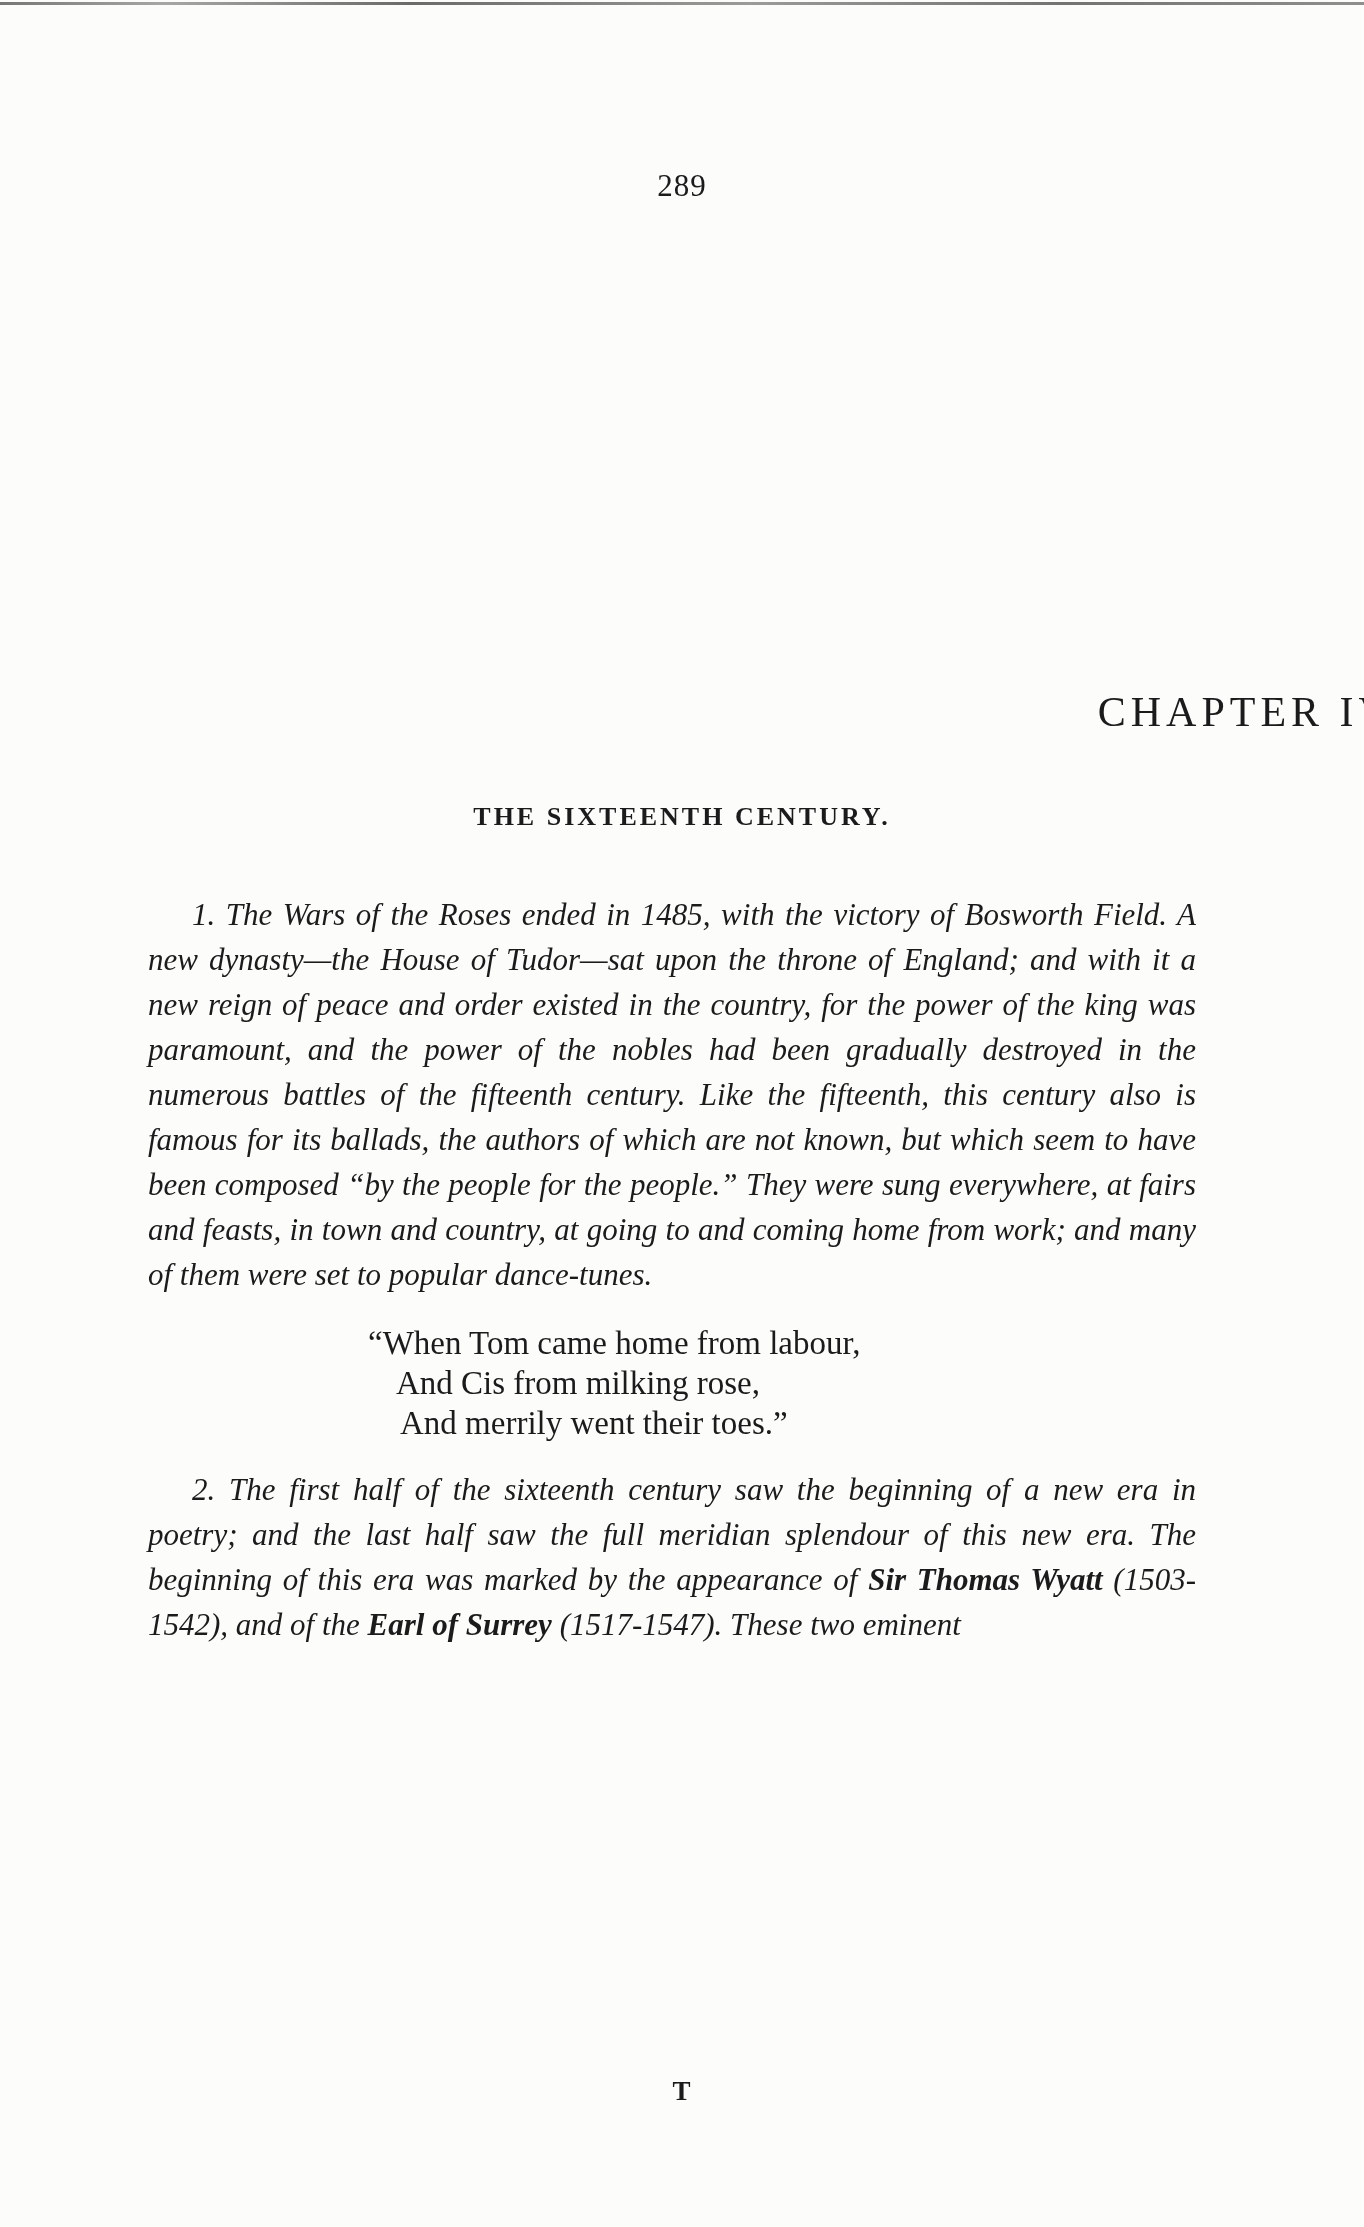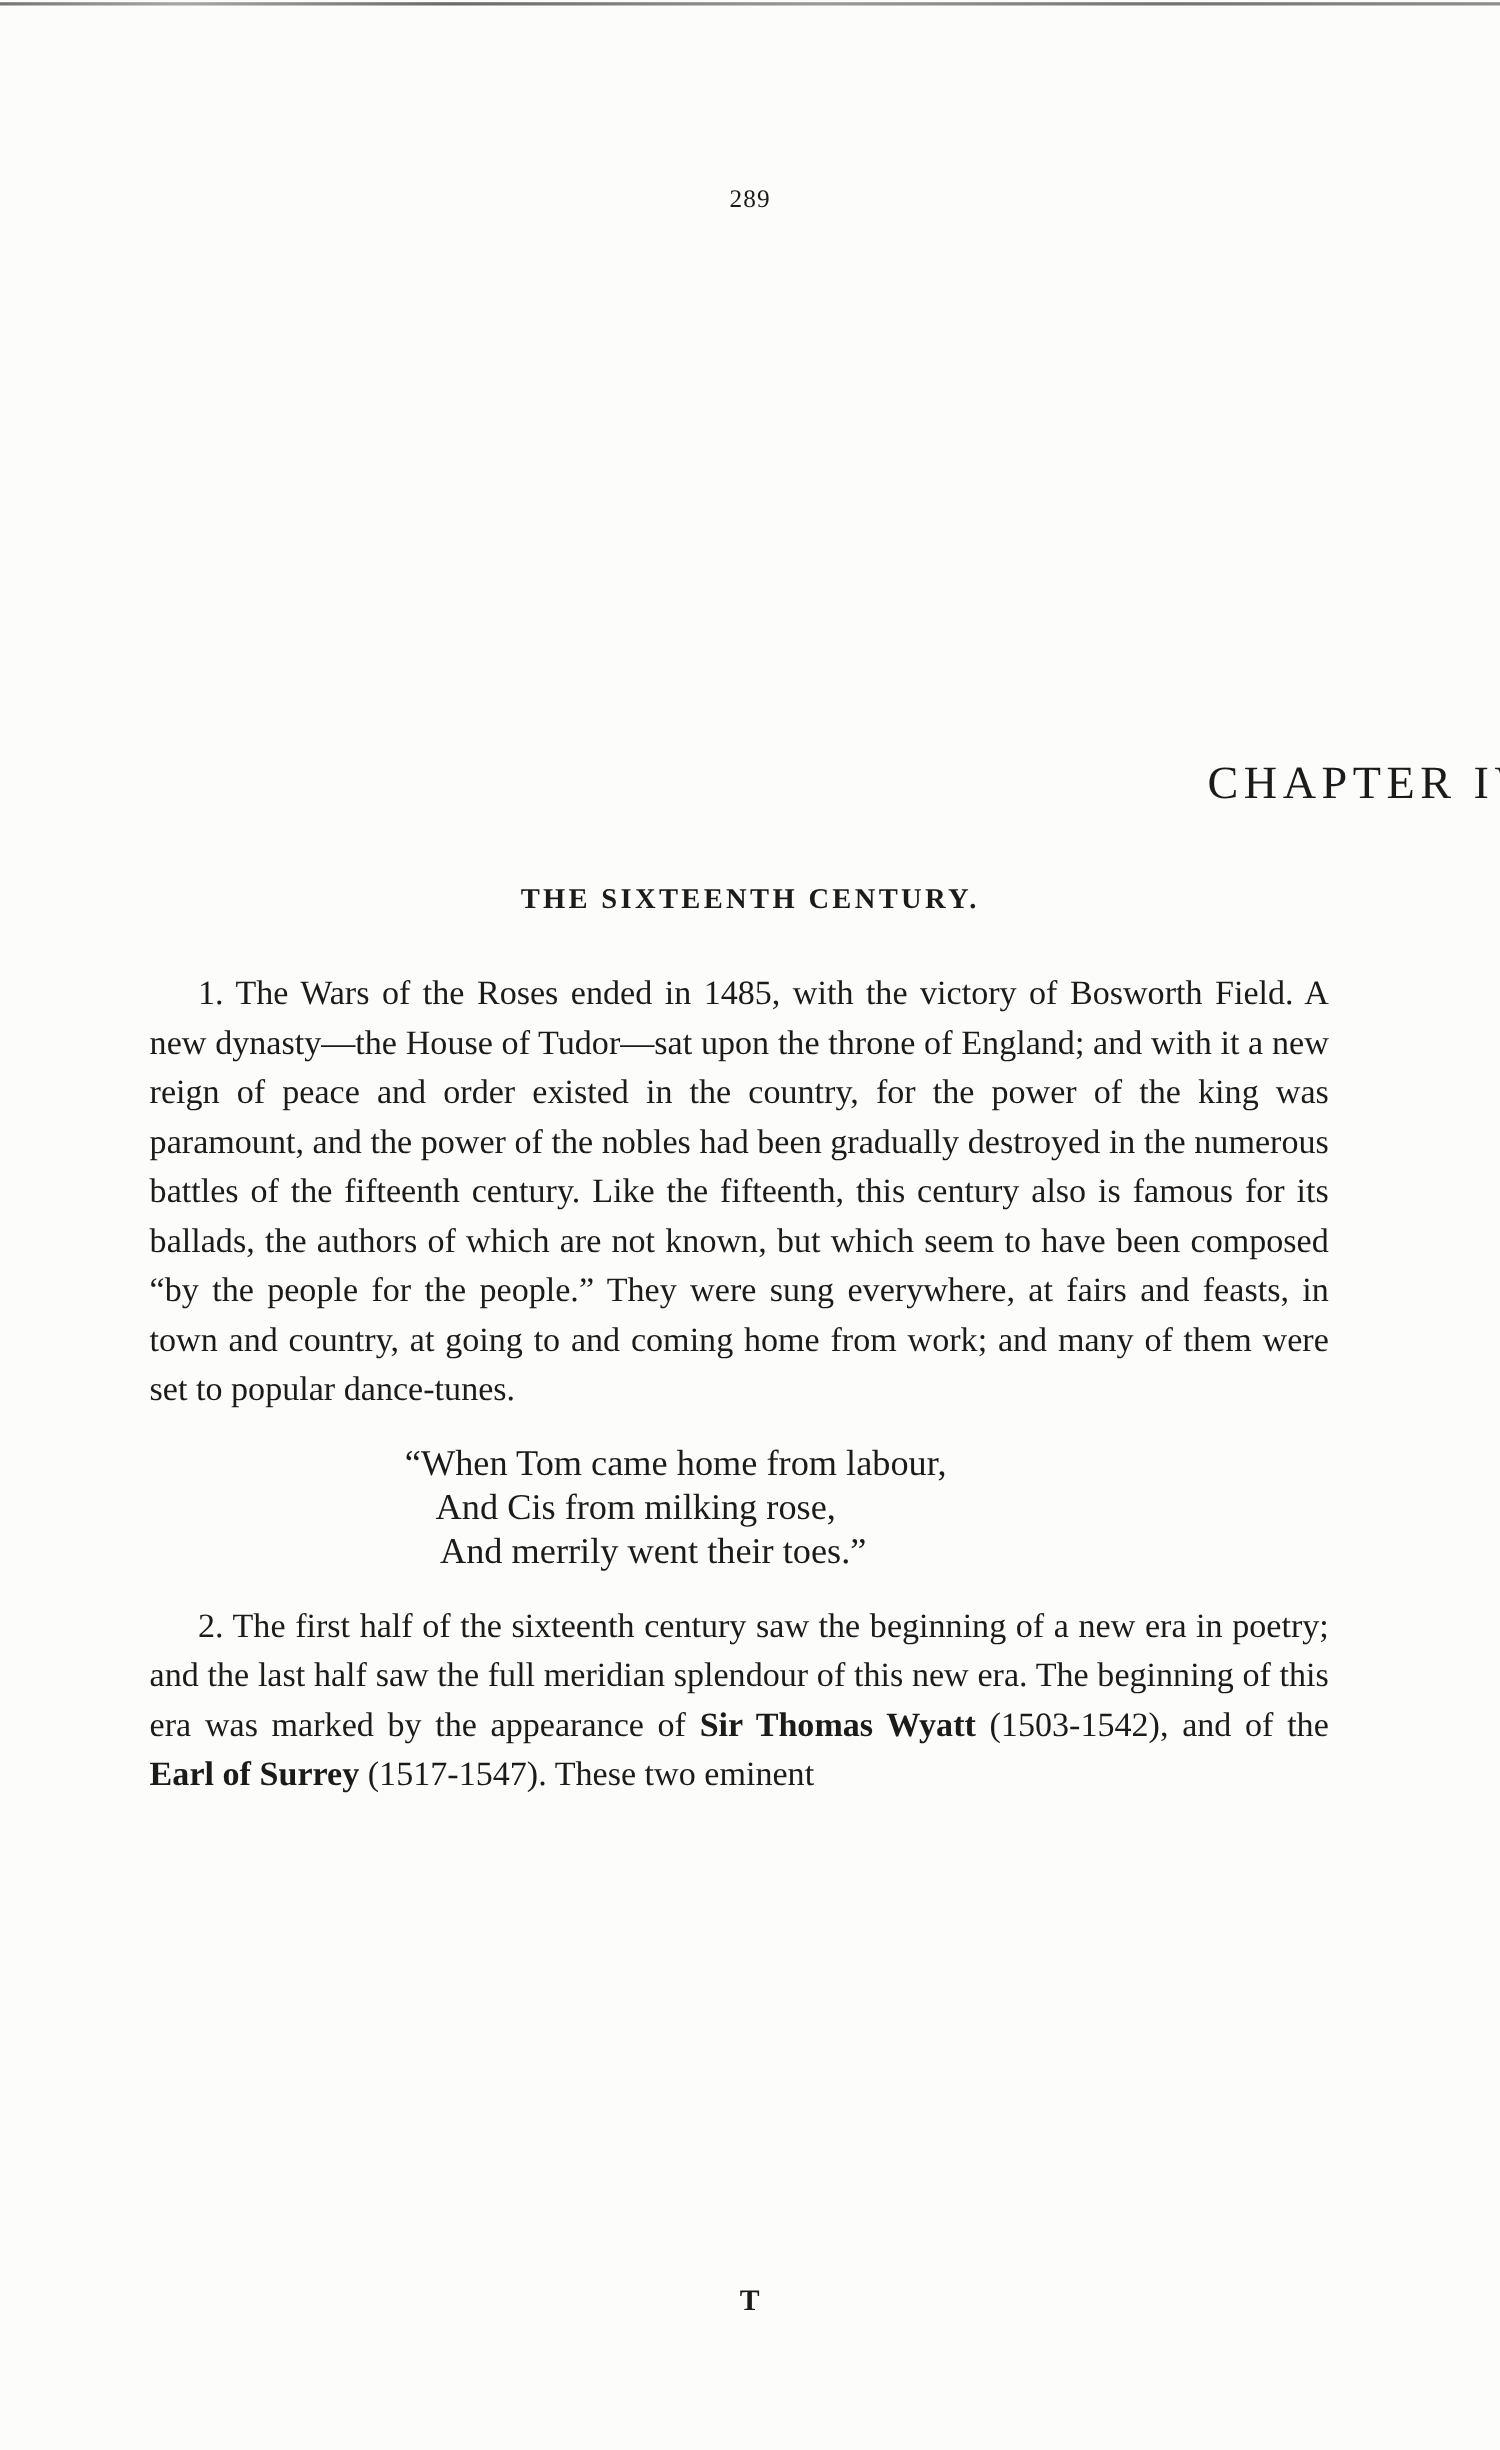--- a/index.html
+++ b/index.html
@@ -23,21 +23,21 @@
     height: 3px;
     background: linear-gradient(90deg, #4a4a4a 0%, #8a8a8a 12%, #3a3a3a 30%, #7a7a7a 55%, #454545 78%, #6a6a6a 100%);
     opacity: 0.75;
   }
   .page-number {
     position: absolute;
     top: 168px;
     left: 0;
     width: 100%;
     text-align: center;
-    font-size: 23px;
+    font-size: 31px;
     letter-spacing: 1px;
   }
   .chapter-heading {
     position: absolute;
     top: 688px;
     left: 0;
     width: 100%;
     text-align: right;
     font-size: 42px;
     letter-spacing: 5px;
@@ -57,21 +57,22 @@
   .text-column {
     position: absolute;
     left: 136px;
     top: 880px;
     width: 1072px;
     font-size: 31px;
     line-height: 45px;
     text-align: justify;
   }
   .para {
-    margin: 0;
+    margin: 12px;
+    font-style: italic;
   }
   .para.first-indent {
     text-indent: 44px;
   }
   .bold {
     font-weight: bold;
   }
   .poem {
     margin: 26px 0 24px 232px;
     font-size: 33px;

